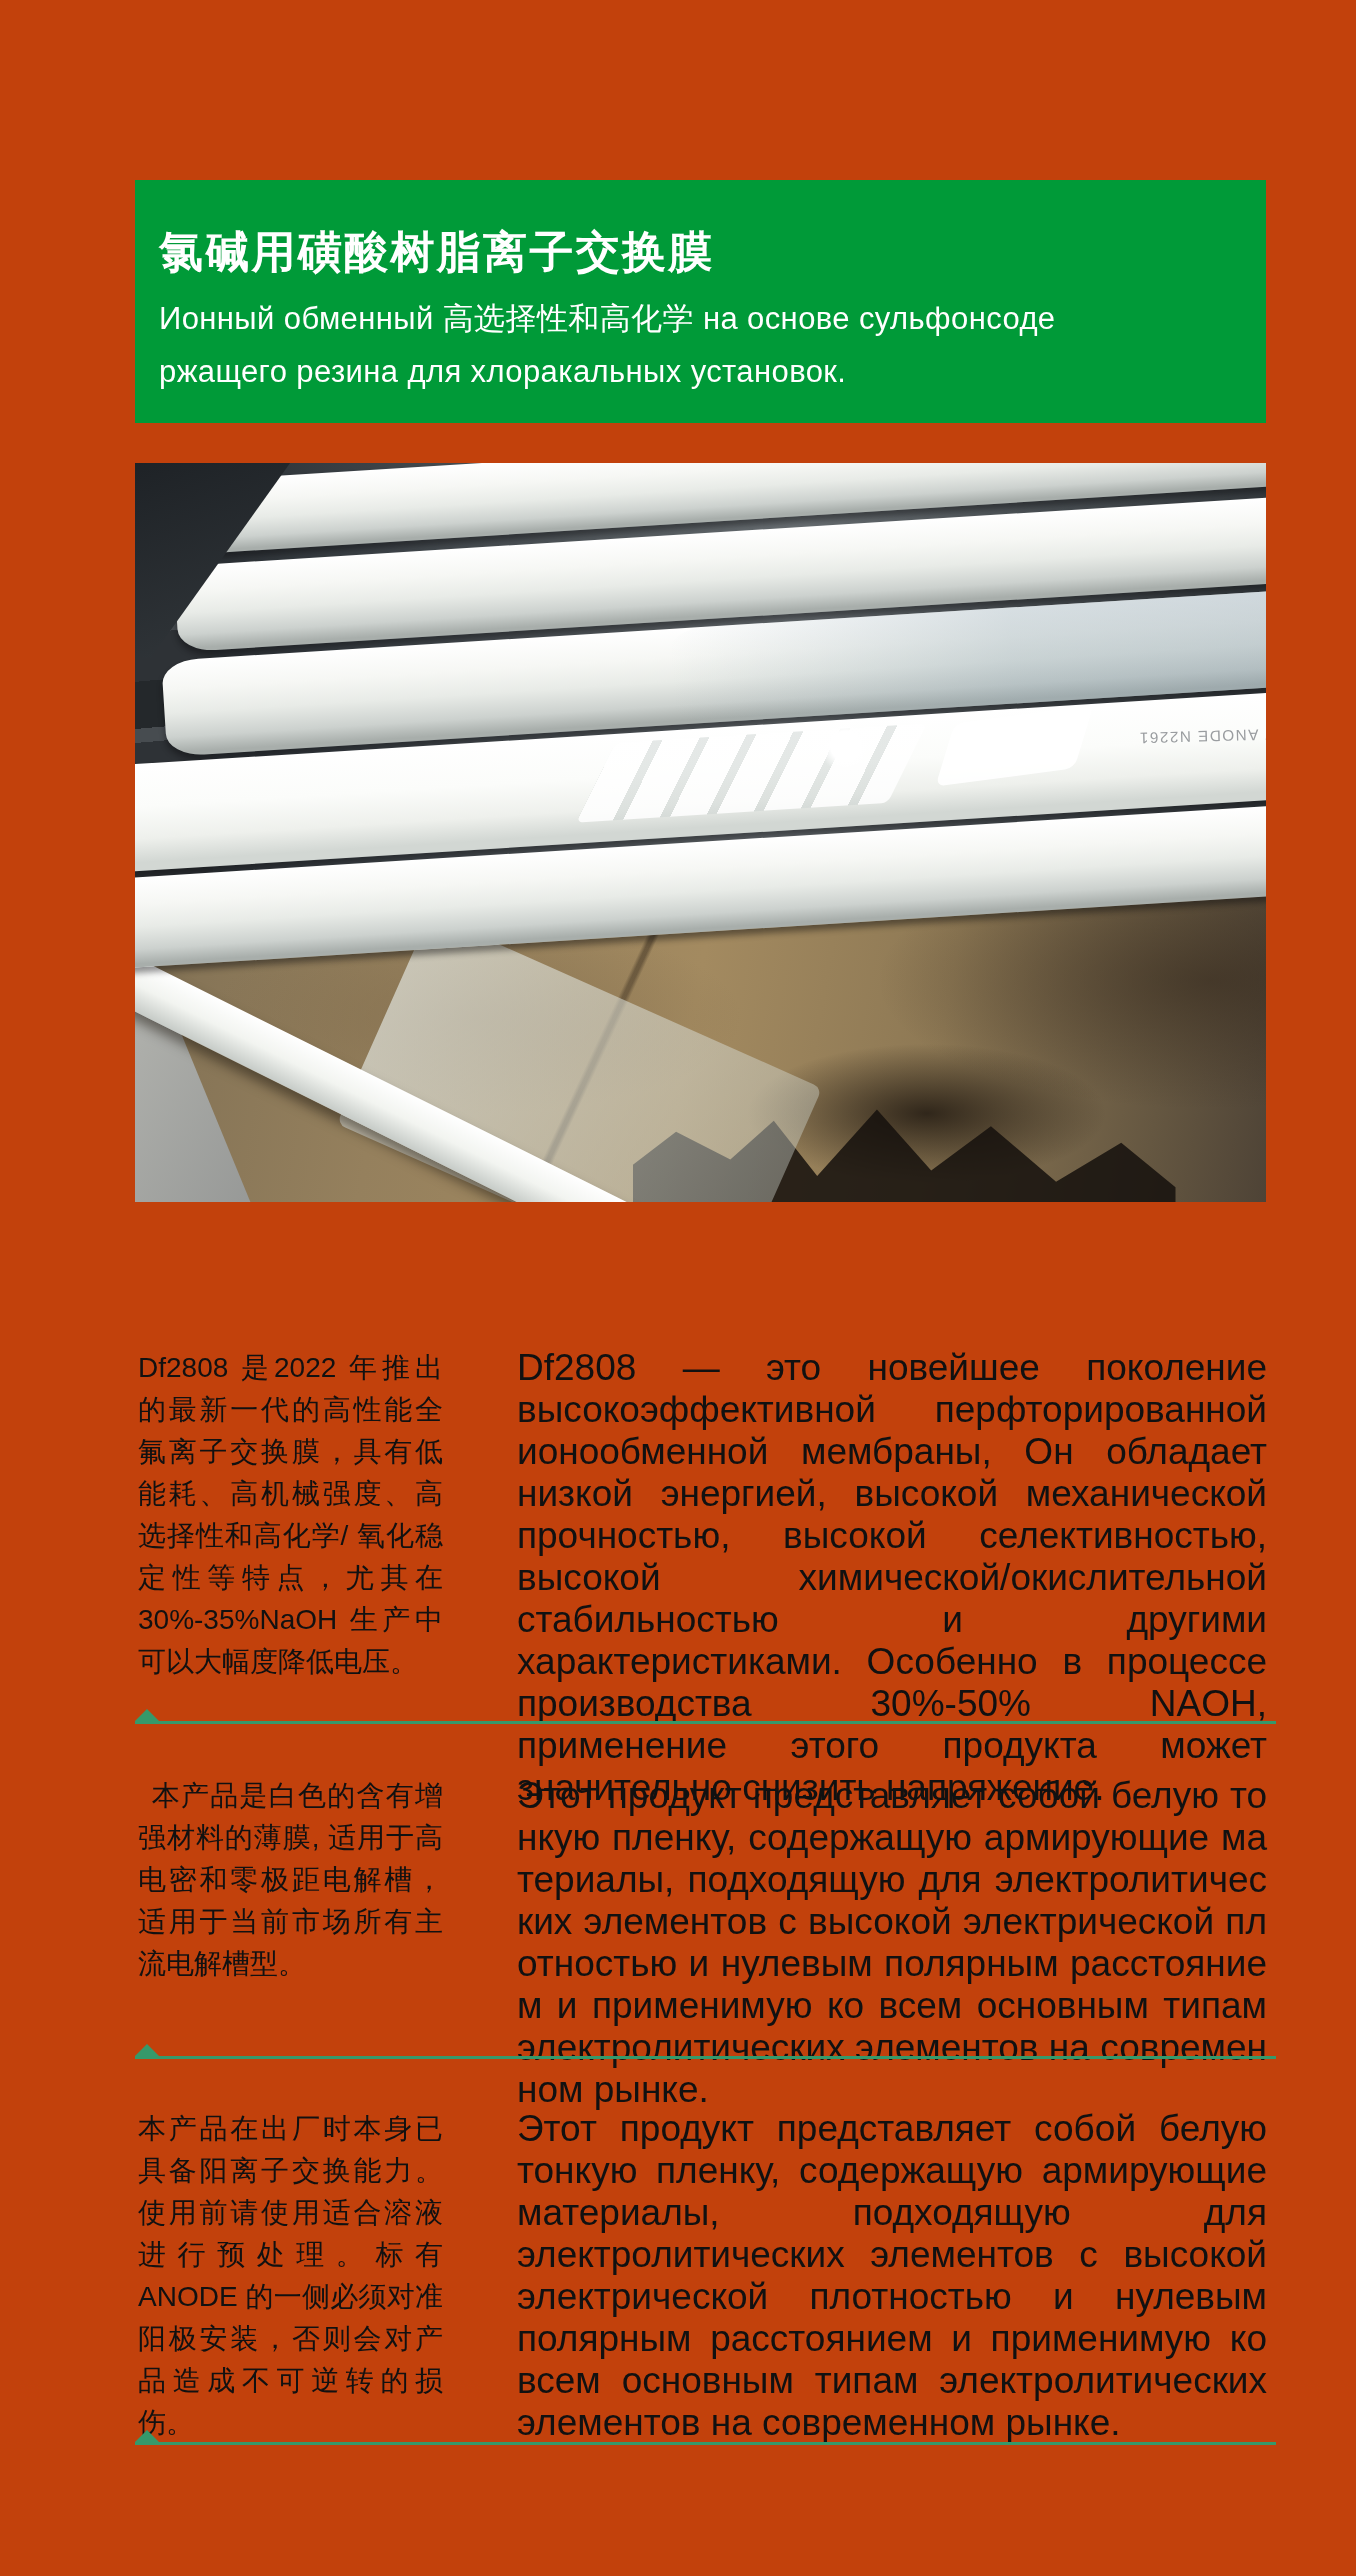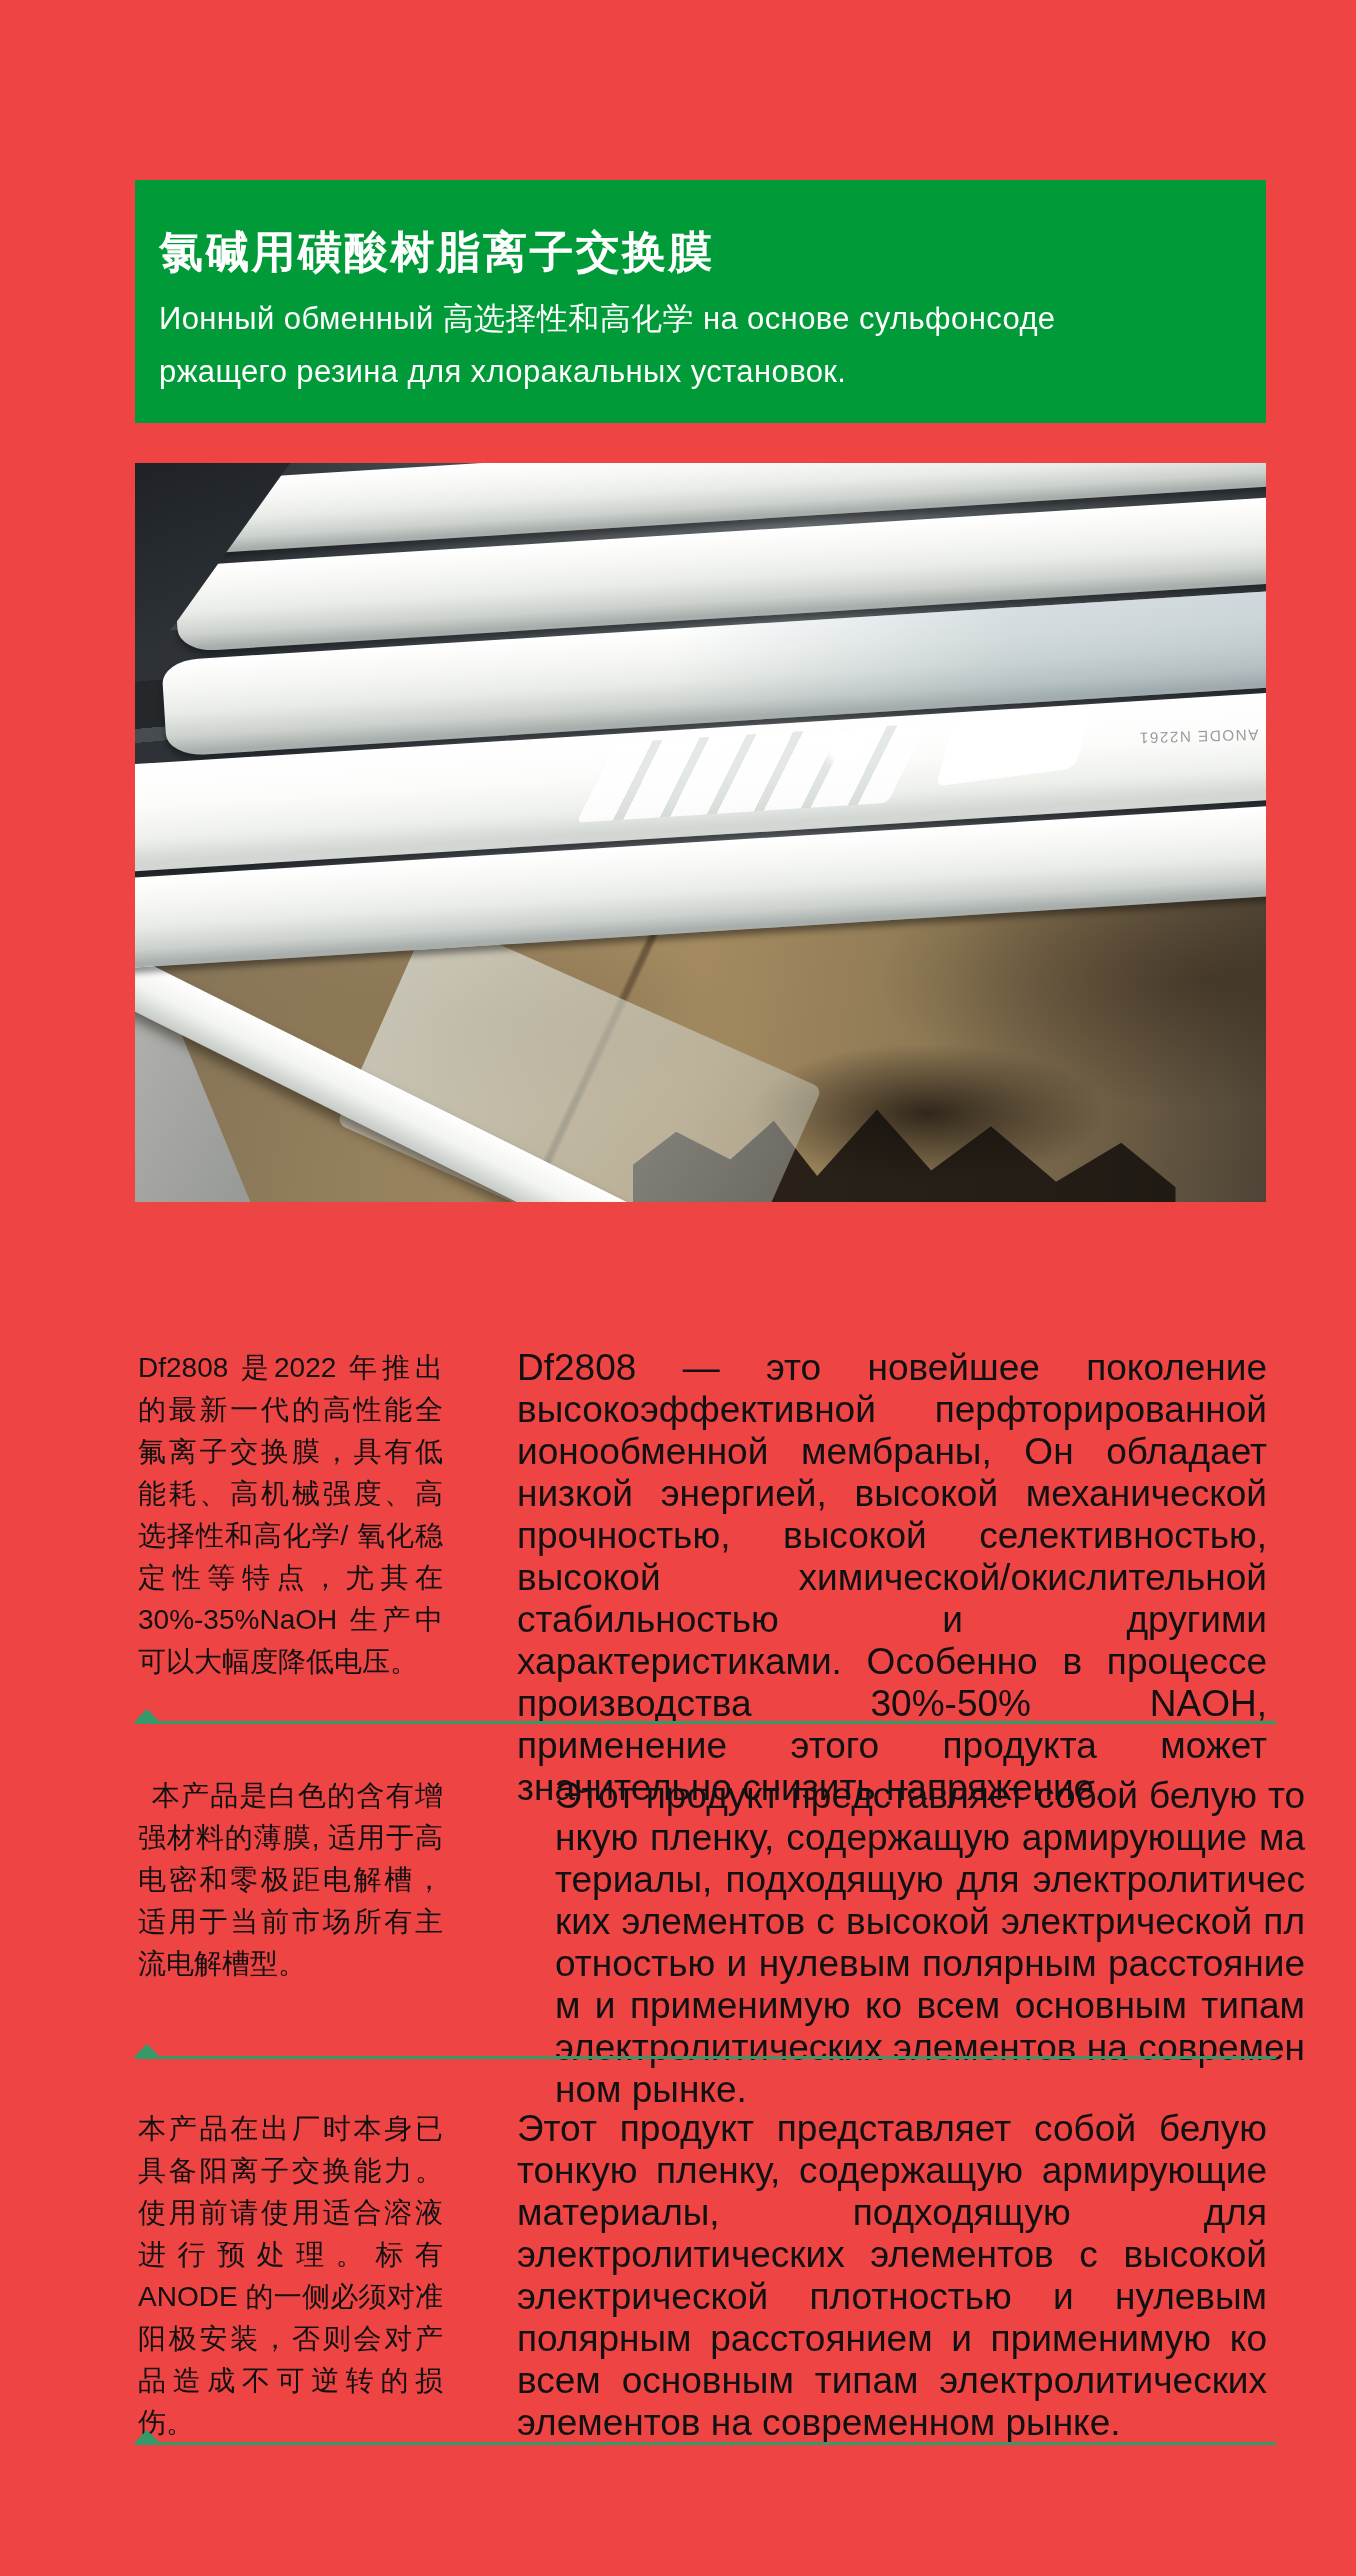--- a/index.html
+++ b/index.html
@@ -4,21 +4,21 @@
 <style>
   :root{
     --green:#009a38;
     --divider:#36996a;
     --ink:#111111;
   }
   html,body{margin:0;padding:0;background:#ffffff;}
   .page{
     position:relative;
     width:1356px;height:2576px;
-    background:#ef4444;
+    background:#c2410c;
     font-family:"Liberation Sans","DejaVu Sans",sans-serif;
     color:var(--ink);
     overflow:hidden;
   }
 
   
   .banner{
     position:absolute;left:135px;top:180px;width:1131px;height:243px;
     background:var(--green);
     box-sizing:border-box;
@@ -145,21 +145,21 @@
     color:var(--ink);
   }
   .col-ru{
     margin-left:74px;width:750px;flex:0 0 750px;
     font-size:37px;line-height:42px;
     text-align:justify;
     color:var(--ink);
   }
   .col-zh p,.col-ru p{margin:0;}
   .sec-1{top:1347px;}
-  .sec-2{top:1775px;gap:38px;}
+  .sec-2{top:1775px;}
   .sec-3{top:2108px;}
   .sec-2 .col-zh p{text-indent:13.8px;}
   .break-all{word-break:break-all;}
 
   
   .divider{
     position:absolute;left:135px;width:1141px;height:3.1px;
     background:var(--divider);
   }
   .div-1{top:1721px;}

